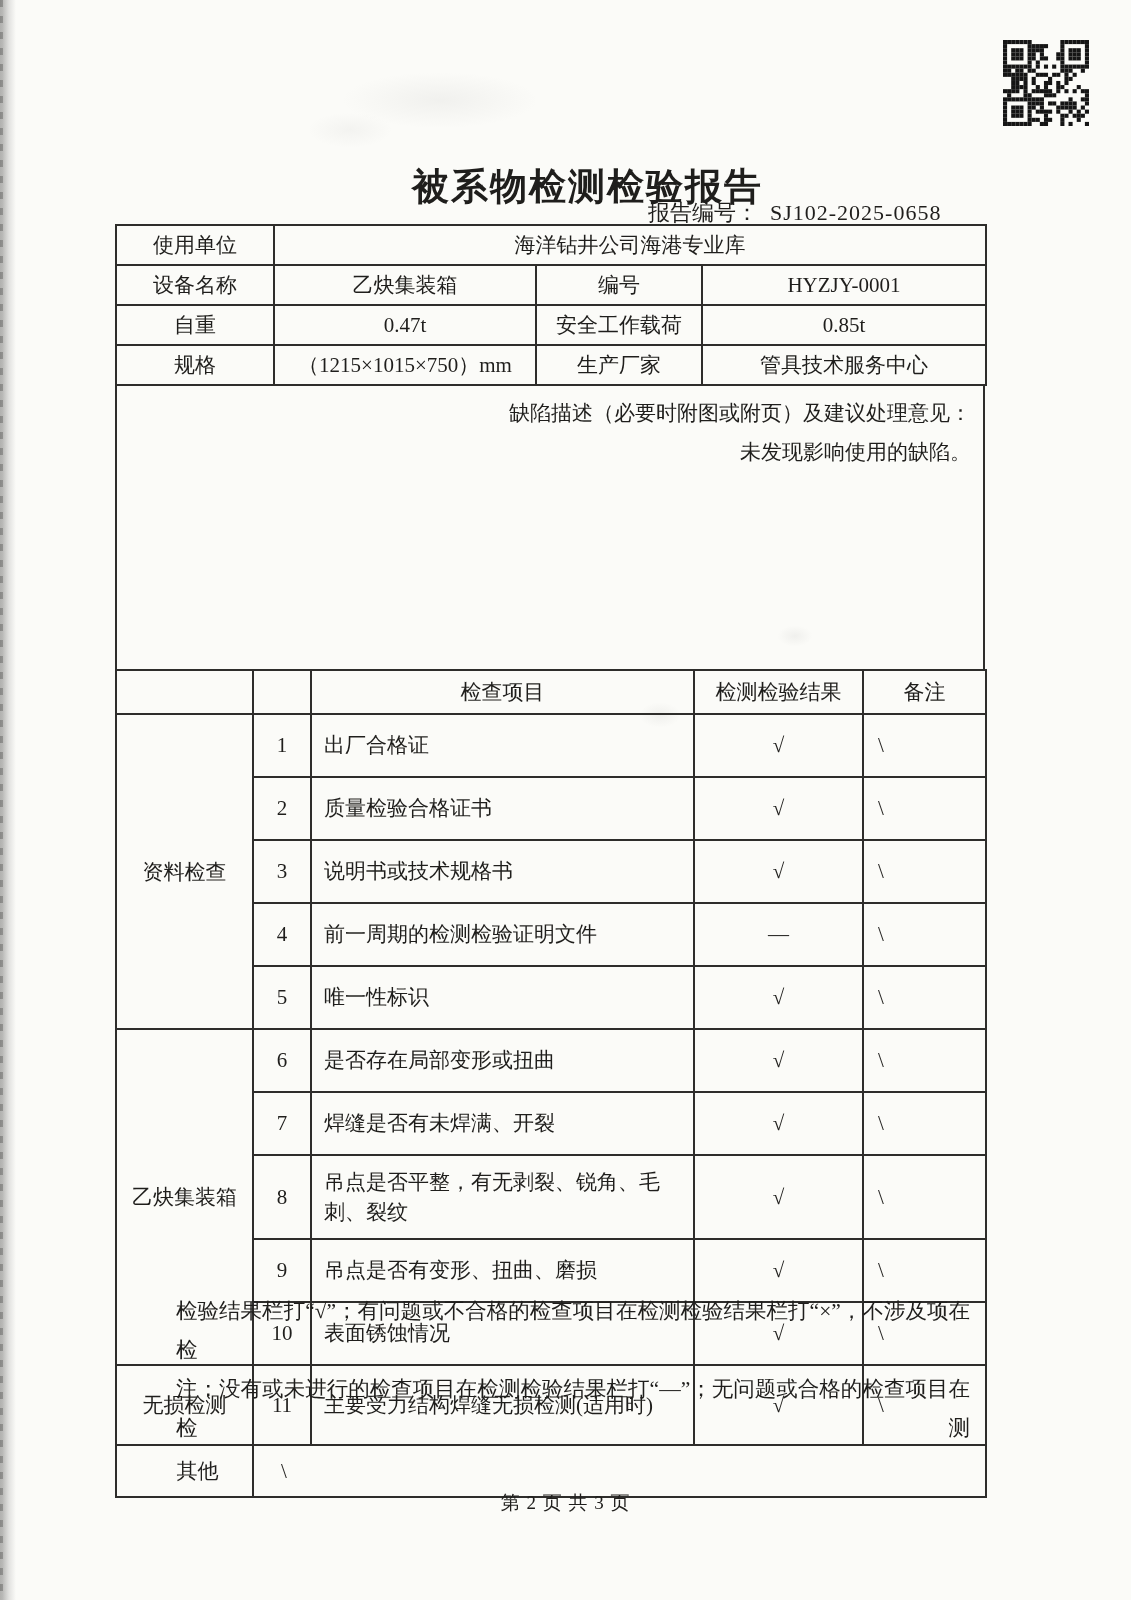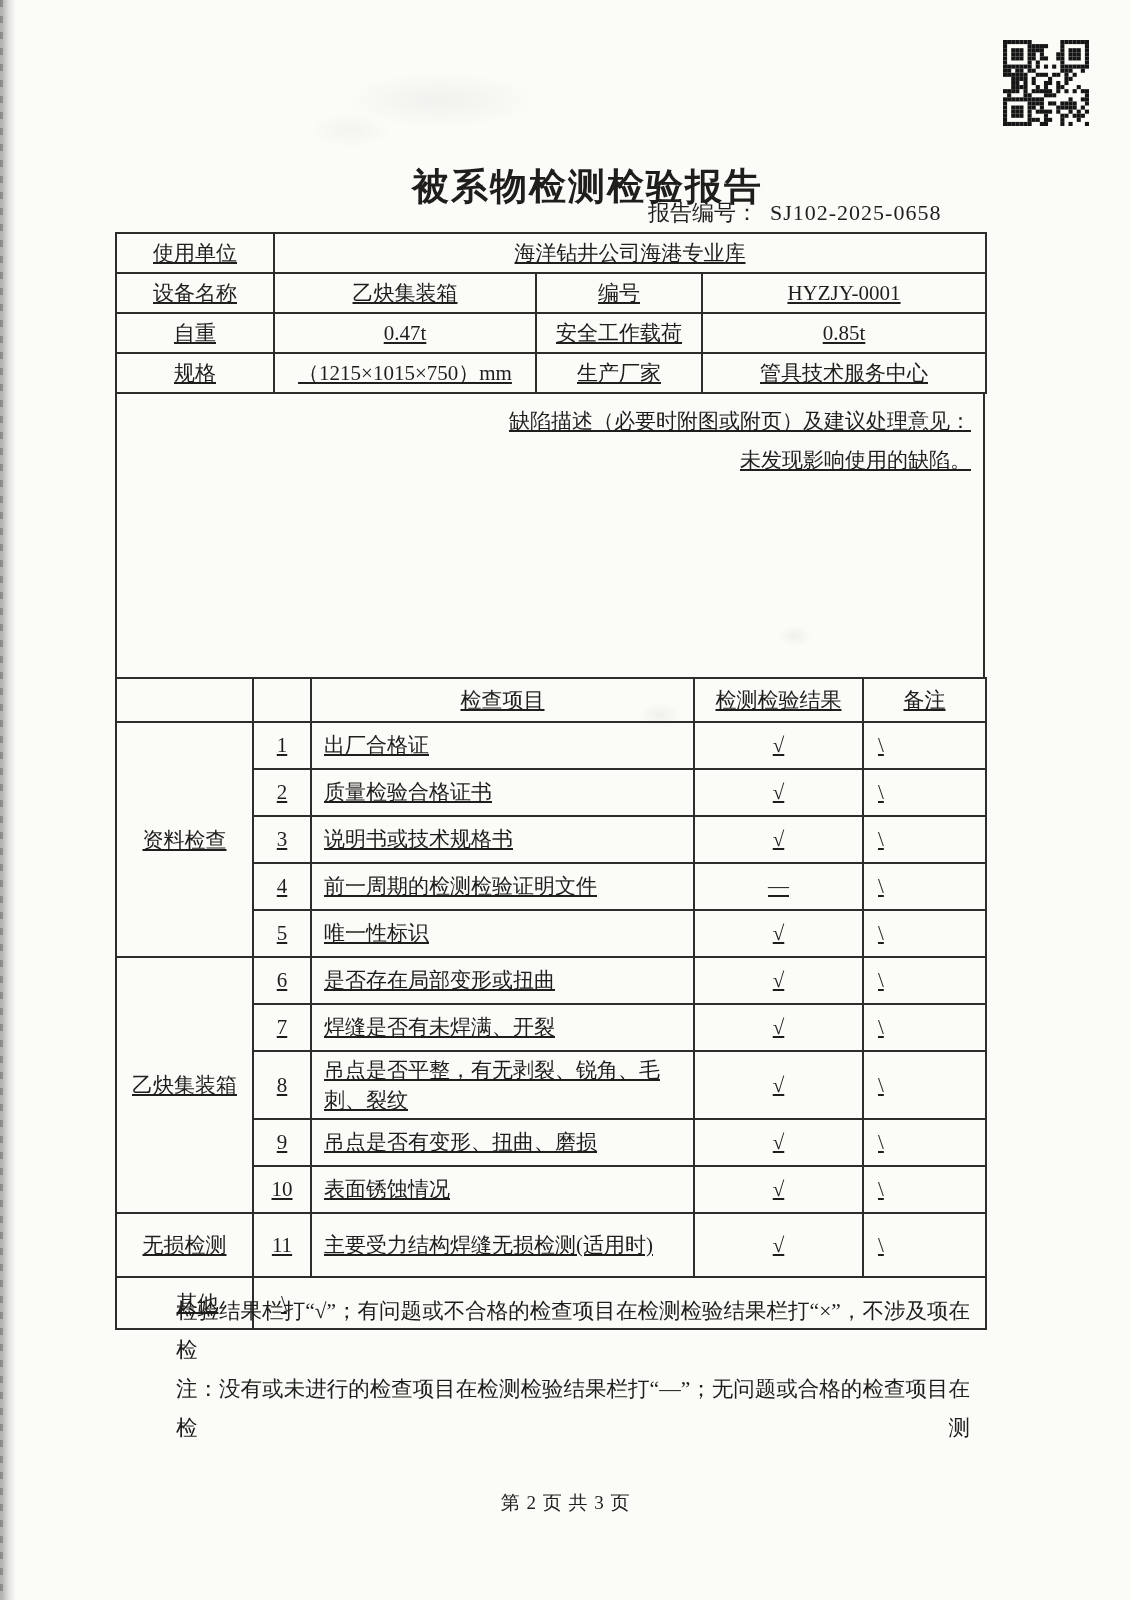--- a/index.html
+++ b/index.html
@@ -29,40 +29,40 @@
     opacity:.55;
   }
   .qr{position:absolute;left:1003px;top:40px;width:86px;height:86px;}
   .title{
     position:absolute;left:6px;top:146px;width:1131px;margin:16px;
     text-align:center;font-size:37px;font-weight:bold;letter-spacing:2px;
   }
   .report-no{position:absolute;left:648px;top:198px;font-size:22px;white-space:nowrap;}
   .report-no .val{margin-left:12px;letter-spacing:1px;}
 
-  .doc{position:absolute;left:115px;top:232px;width:870px;text-decoration:underline;}
+  .doc{position:absolute;left:115px;top:224px;width:870px;}
   table{border-collapse:collapse;table-layout:fixed;width:870px;}
   td{border:2px solid #2e2d2b;overflow:hidden;}
 
   
   .info-table td{height:38px;font-size:21px;text-align:center;padding:0 6px;}
 
   
   .defect-box{
     box-sizing:border-box;height:287px;margin-top:-2px;
     border:2px solid #2e2d2b;
     padding:8px 12px;font-size:21px;line-height:1.85;text-align:right;
   }
 
   
   .check-table{margin-top:-2px;}
   .check-table td{font-size:21px;}
   .c-group{text-align:center;}
   .c-num{text-align:center;}
-  .c-item{text-align:left;padding:2px 12px;line-height:1.45;}
+  .c-item{text-align:left;padding:10px 12px;line-height:1.45;}
   .c-result{text-align:center;font-size:20px;}
   .c-remark{text-align:left;padding-left:14px;}
   tr.head td{height:40px;text-align:center;}
   tr.std td{height:41px;}
   tr.tall td{height:62px;}
   tr.ndt td{height:58px;}
   tr.other td{height:48px;padding-left:27px;}
   .c-other-val{text-align:left;padding-left:14px;}
 
   .note{position:absolute;left:176px;top:1292px;width:794px;font-size:21.5px;line-height:39px;}

